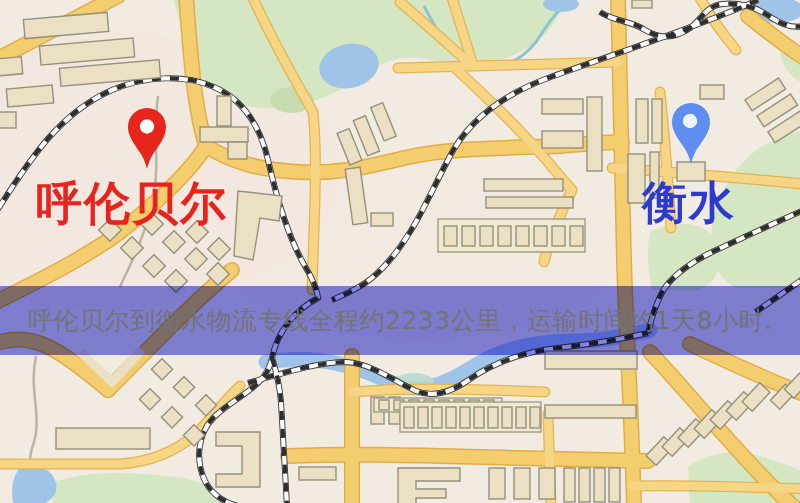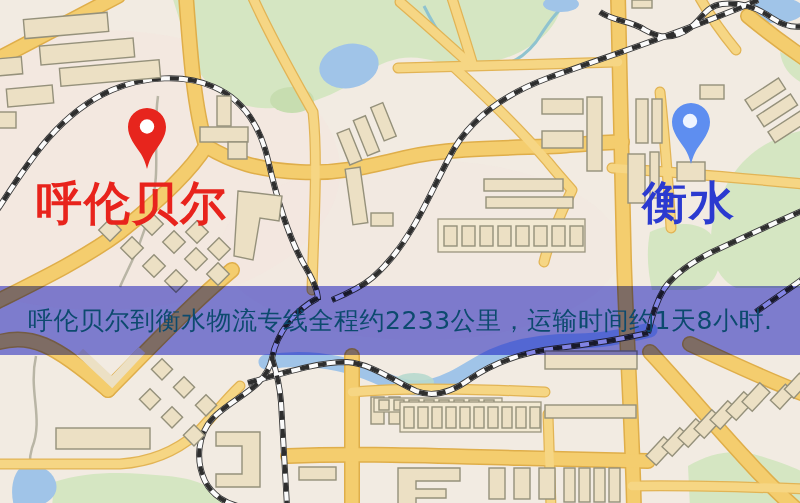--- a/index.html
+++ b/index.html
@@ -16,21 +16,21 @@
   .rail-wht{fill:none;stroke:#fbfbfb;stroke-width:4.2;}
   .rail-dsh{fill:none;stroke:#2e2e2e;stroke-width:4.2;stroke-dasharray:9 9;}
   .bld{fill:#ece0c4;stroke:#95917b;stroke-width:1.4;}
   .bld2{fill:#f2e9d2;stroke:#9a967f;stroke-width:1.3;}
   .stream{fill:none;stroke:#b9b5a5;stroke-width:2.5;}
   .stream-teal{fill:none;stroke:#8fc3cf;stroke-width:3;}
   .banner{position:absolute;left:0;top:286px;width:800px;height:69px;z-index:5;
           background:#8486e8;mix-blend-mode:multiply;}
   .banner-text{position:absolute;left:0;top:286px;width:800px;height:69px;z-index:6;
           display:flex;align-items:center;padding-left:28px;box-sizing:border-box;
-          color:#0c4a6e;font-size:25px;font-weight:500;white-space:nowrap;letter-spacing:.5px;}
+          color:#737373;font-size:25px;font-weight:500;white-space:nowrap;letter-spacing:.5px;}
   .city-label{position:absolute;z-index:7;font-weight:700;letter-spacing:2px;line-height:1;}
   #origin-label{left:36px;top:180px;font-size:46px;color:#e8231c;}
   #dest-label{left:642px;top:180px;font-size:45px;color:#2b3ad0;}
 </style>
 </head>
 <body>
 
 <div id="stage">
 
   <svg id="map-svg" width="800" height="503" viewBox="0 0 800 503">

